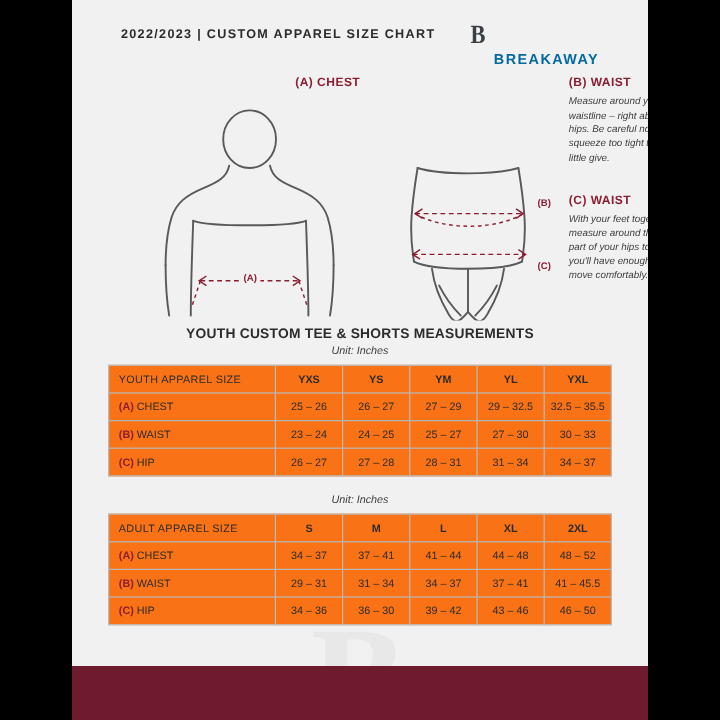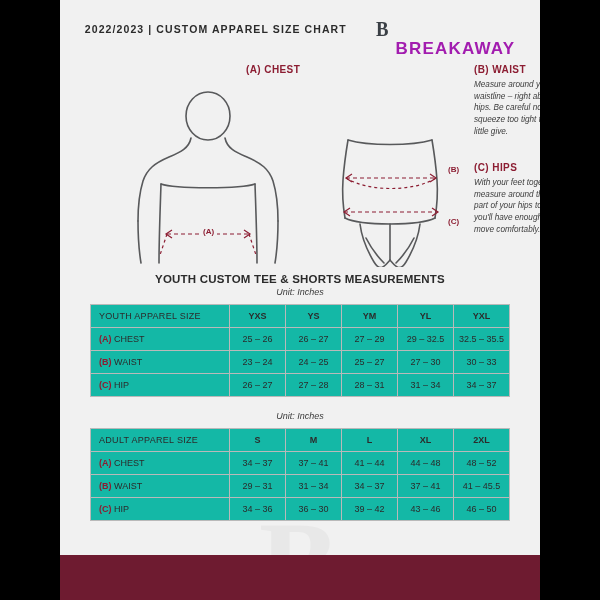--- a/index.html
+++ b/index.html
@@ -62,24 +62,24 @@
   }
   .brand-mark {
     font-family: "Liberation Serif", serif;
     font-size: 22px;
     font-weight: bold;
     color: #3a3f45;
     line-height: 1;
     transform: scaleX(0.85);
   }
   .brand-name {
-    font-size: 17px;
+    font-size: 12px;
     font-weight: bold;
     letter-spacing: 1.2px;
-    color: #a21caf;
+    color: #0369a1;
     margin-top: 40px;
   }
   
   .diagram {
     position: relative;
     height: 215px;
   }
   .diagram svg {
     position: absolute;
     left: 0;
@@ -127,21 +127,21 @@
     font-size: 9px;
     font-style: italic;
     color: #3c3c3c;
     margin-top: 2px;
     margin-bottom: 7px;
   }
   table {
     border-collapse: collapse;
     width: 420px;
     margin: 0 auto;
-    background: #14b8a6;
+    background: #f97316;
     table-layout: fixed;
   }
   th, td {
     border: 1px solid #b9b9b9;
     height: 22px;
     font-size: 9px;
     color: #2b2b2b;
     text-align: center;
     padding: 0;
   }
@@ -239,21 +239,21 @@
     <div class="tag" style="left:385px; top:165px;">(C)</div>
 
     <div class="callout callout-a">
       <div class="c-title">(A) CHEST</div>
     </div>
     <div class="callout callout-b">
       <div class="c-title">(B) WAIST</div>
       <div class="c-body">Measure around your natural waistline – right above your hips. Be careful not to squeeze too tight to allow a little give.</div>
     </div>
     <div class="callout callout-c">
-      <div class="c-title">(C) HIPS</div>
+      <div class="c-title">(C) WAIST</div>
       <div class="c-body">With your feet together, measure around the fullest part of your hips to ensure you'll have enough room to move comfortably.</div>
     </div>
   </div>
 
   <div class="table-block">
     <div class="tbl-title">YOUTH CUSTOM TEE &amp; SHORTS MEASUREMENTS</div>
     <div class="tbl-sub">Unit: Inches</div>
     <table>
       <thead>
         <tr>

